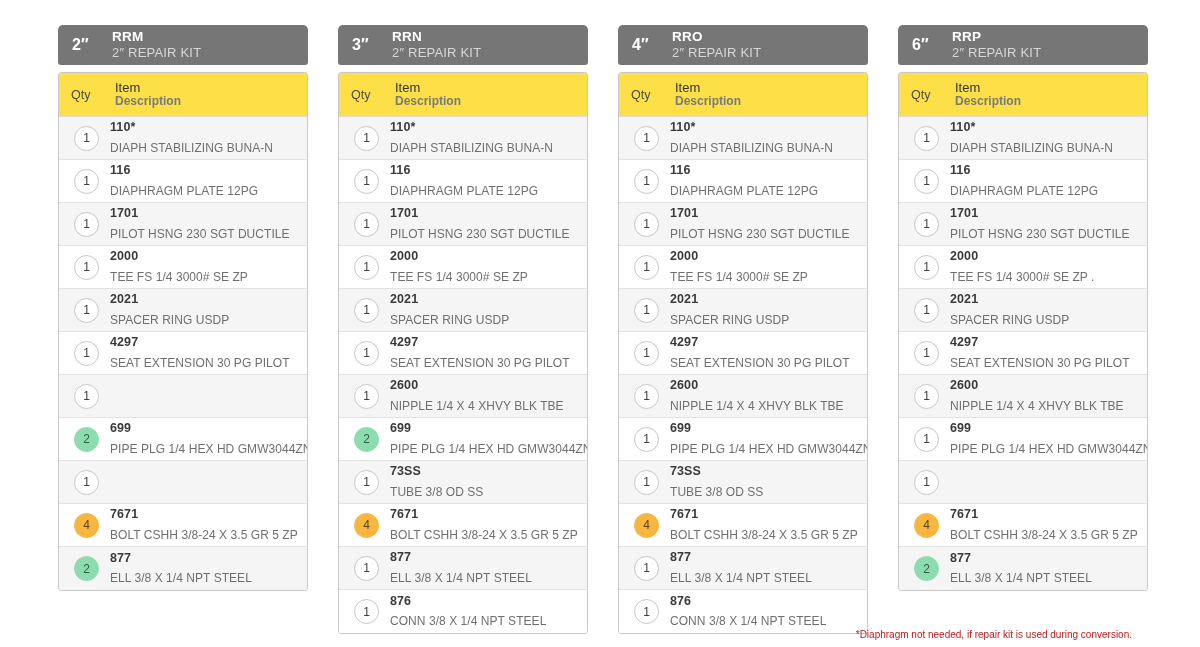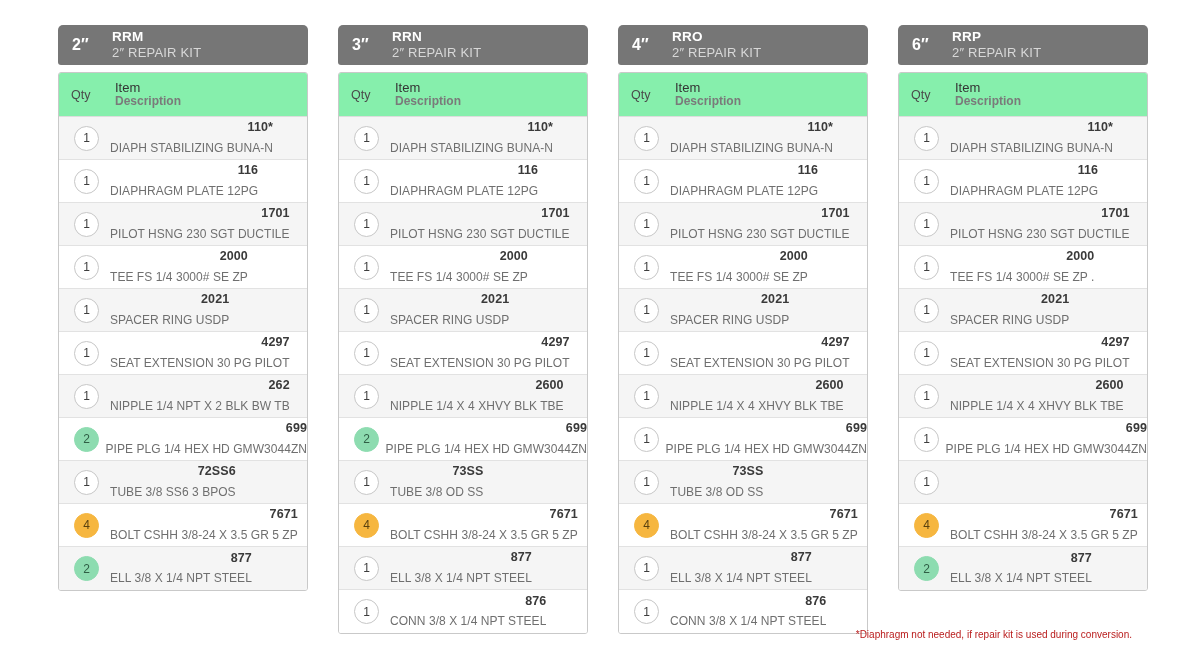--- a/index.html
+++ b/index.html
@@ -79,21 +79,21 @@
     border: 1px solid #c9c9c9;
     border-radius: 3px;
     background: #ffffff;
     overflow: hidden;
   }
 
   .col-head {
     display: flex;
     align-items: center;
     height: 44px;
-    background: #86efac;
+    background: #fde047;
     border-bottom: 1px solid #dddddd;
     padding-left: 10px;
   }
 
   .col-head-qty {
     width: 38px;
     flex: 0 0 38px;
     font-size: 12.5px;
     color: #4a4a4a;
     font-weight: normal;
@@ -154,21 +154,20 @@
     border-color: #f6b63f;
     color: #5a4210;
   }
 
   .row-text {
     display: flex;
     flex-direction: column;
     line-height: 1.1;
     padding-left: 11px;
     overflow: hidden;
-    align-items: flex-end;
   }
 
   .row-item {
     font-size: 12.5px;
     font-weight: bold;
     color: #3a3a3a;
     letter-spacing: 0.1px;
     white-space: nowrap;
   }
 
@@ -249,38 +248,30 @@
           </div>
           <div class="row">
             <div class="badge">1</div>
             <div class="row-text">
               <div class="row-item">4297</div>
               <div class="row-desc">SEAT EXTENSION 30 PG PILOT</div>
             </div>
           </div>
           <div class="row alt">
             <div class="badge">1</div>
-            <div class="row-text">
-              <div class="row-item">262</div>
-              <div class="row-desc">NIPPLE 1/4 NPT X 2 BLK BW TB</div>
-            </div>
           </div>
           <div class="row">
             <div class="badge green">2</div>
             <div class="row-text">
               <div class="row-item">699</div>
               <div class="row-desc">PIPE PLG 1/4 HEX HD GMW3044ZN</div>
             </div>
           </div>
           <div class="row alt">
             <div class="badge">1</div>
-            <div class="row-text">
-              <div class="row-item">72SS6</div>
-              <div class="row-desc">TUBE 3/8 SS6 3 BPOS</div>
-            </div>
           </div>
           <div class="row">
             <div class="badge orange">4</div>
             <div class="row-text">
               <div class="row-item">7671</div>
               <div class="row-desc">BOLT CSHH 3/8-24 X 3.5 GR 5 ZP</div>
             </div>
           </div>
           <div class="row alt">
             <div class="badge green">2</div>

